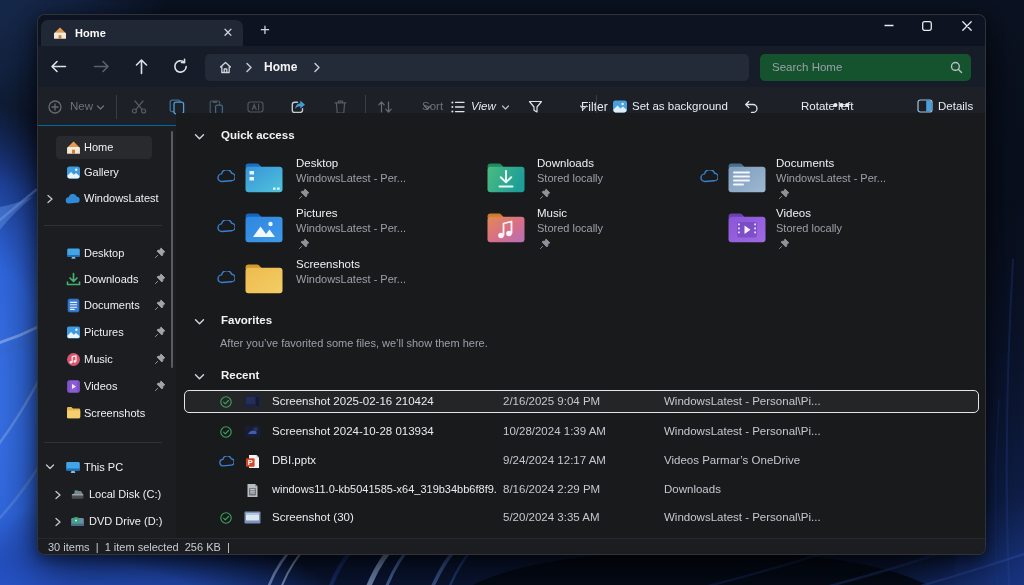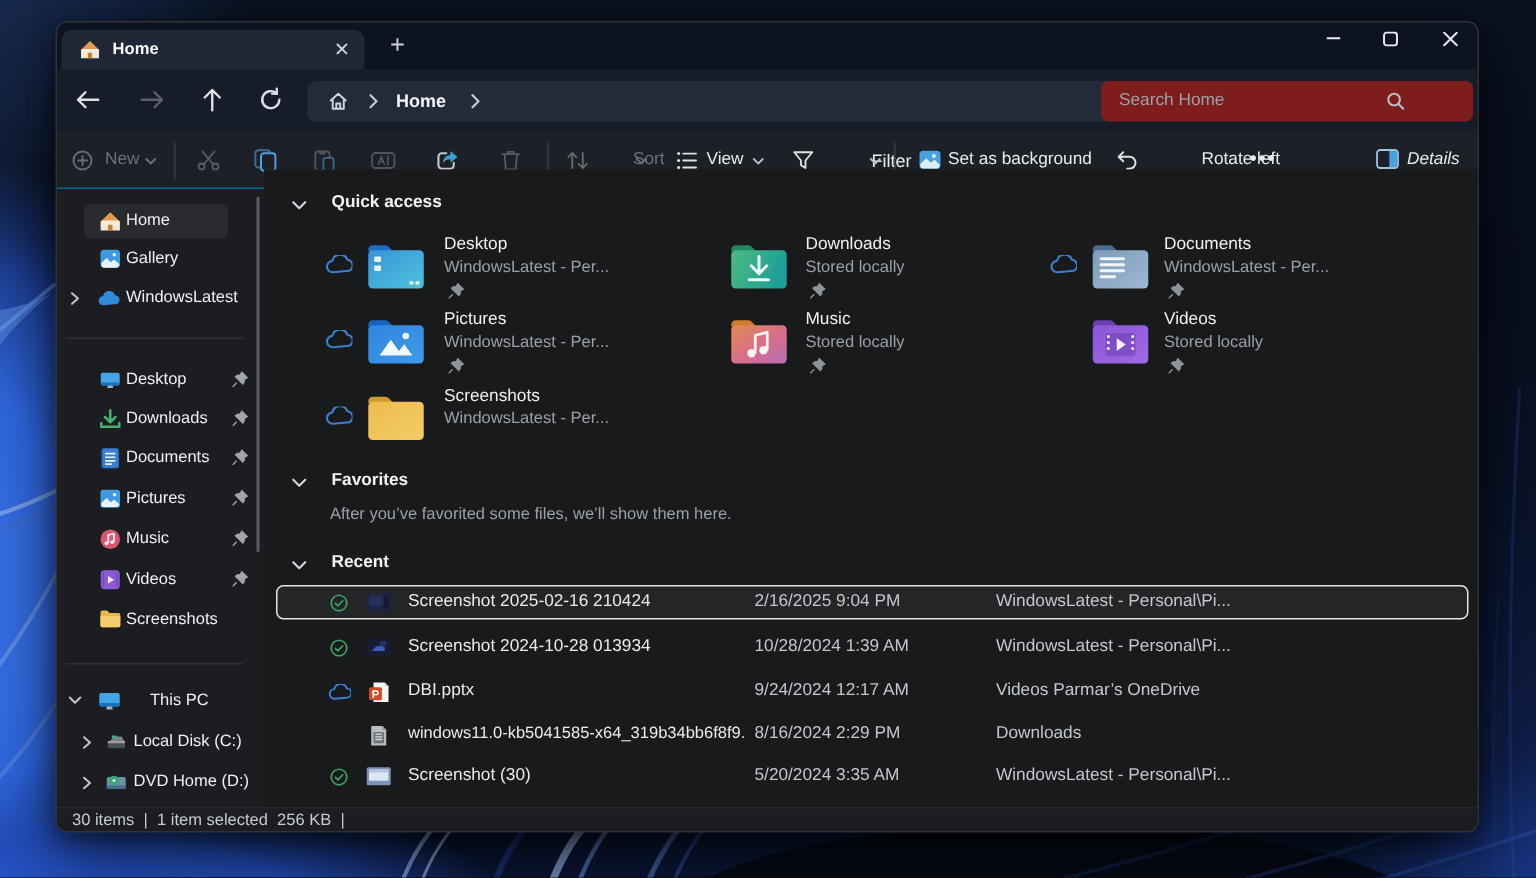--- a/index.html
+++ b/index.html
@@ -12,21 +12,21 @@
     border:1px solid rgba(120,130,145,.25); }
   .tabstrip { position:absolute; left:0; top:0; width:100%; height:31px; background:#0d1320; }
   .tab { position:absolute; left:3px; top:5px; width:202px; height:26px; background:#212835;
     border-radius:7px 7px 0 0; }
   .tab .ttxt { position:absolute; left:34px; top:7px; font-size:11px; font-weight:bold; color:#fafbfc; letter-spacing:.1px;}
   .tab .tclose { position:absolute; left:179px; top:4px; width:16px; height:17px; color:#ced3da; font-size:13px; line-height:17px; text-align:center; }
   .plus { position:absolute; left:218px; top:3px; width:18px; height:24px; color:#ced3da; font-size:17px; line-height:24px; text-align:center; font-weight:400;}
   .wc { position:absolute; left:0; top:0; width:100%; height:31px; }
   .navrow { position:absolute; left:0; top:31px; width:100%; height:41px; background:#171d28; }
   .afield { position:absolute; left:167px; top:8px; width:544px; height:27px; background:#242b38; border-radius:5px; }
-  .sfield { position:absolute; left:696px; top:8px; width:248px; height:27px; background:#7f1d1d; border-radius:5px; }
+  .sfield { position:absolute; left:722px; top:8px; width:211px; height:27px; background:#14532d; border-radius:5px; }
   .sfield .stxt { position:absolute; left:12px; top:7px; font-size:11.5px; color:#9ba1ab; }
   .toolbar { position:absolute; left:0; top:72px; width:100%; height:39px; background:#1d2127; border-bottom:1px solid #0369a1; }
   .sidebar { position:absolute; left:0; top:111px; width:138px; height:412px; background:#1b1d20; }
   .content { position:absolute; left:138px; top:98px; width:811px; height:412px; background:#191a1c;text-decoration:underline; }
   .statusbar { position:absolute; left:0; top:523px; width:100%; height:18px; background:#1b1d21; border-top:1px solid rgba(255,255,255,.05);
     font-size:11px; color:#c6cbd2; }
   .statusbar span { position:absolute; top:2px; }
   svg { display:block; }
   .abs { position:absolute; }
 </style>
@@ -215,21 +215,21 @@
     <svg class="abs" style="left:385px; top:17px" width="9" height="7" viewBox="0 0 9 7">
       <path d="M1.5 2 L4.5 5 L7.5 2" fill="none" stroke="#6e7278" stroke-width="1.2" stroke-linecap="round" stroke-linejoin="round"></path>
     </svg>
 
     <svg class="abs" style="left:412px; top:12px" width="16" height="16" viewBox="0 0 16 16">
       <circle cx="2.4" cy="3.4" r="1" fill="#dfe3e8"></circle>
       <circle cx="2.4" cy="8" r="1" fill="#dfe3e8"></circle>
       <circle cx="2.4" cy="12.6" r="1" fill="#dfe3e8"></circle>
       <path d="M5.5 3.4 H14 M5.5 8 H14 M5.5 12.6 H14" stroke="#dfe3e8" stroke-width="1.3" stroke-linecap="round"></path>
     </svg>
-    <span class="abs" style="left:433px; top:13px; font-size:11.5px; color:#e8ebef;">View</span>
+    <span class="abs" style="left:433px; top:13px; font-size:11.5px; color:#e8ebef;font-style:italic;">View</span>
     <svg class="abs" style="left:463px; top:17px" width="9" height="7" viewBox="0 0 9 7">
       <path d="M1.5 2 L4.5 5 L7.5 2" fill="none" stroke="#b9bec5" stroke-width="1.2" stroke-linecap="round" stroke-linejoin="round"></path>
     </svg>
 
     <svg class="abs" style="left:490px; top:12px" width="15" height="15" viewBox="0 0 15 15">
       <path d="M1.5 2.5 H13.5 L9 8 V13 L6 11.2 V8 Z" fill="none" stroke="#dfe3e8" stroke-width="1.2" stroke-linejoin="round"></path>
     </svg>
     <span class="abs" style="left:511px; top:13px; font-size:12px; color:#e8ebef;margin-left:32px;">Filter</span>
     <svg class="abs" style="left:541px; top:17px" width="9" height="7" viewBox="0 0 9 7">
       <path d="M1.5 2 L4.5 5 L7.5 2" fill="none" stroke="#b9bec5" stroke-width="1.2" stroke-linecap="round" stroke-linejoin="round"></path>
@@ -248,21 +248,21 @@
       <path d="M5.8 2.5 L2.8 5.5 L5.8 8.5" fill="none" stroke="#dfe3e8" stroke-width="1.3" stroke-linecap="round" stroke-linejoin="round"></path>
     </svg>
     <span class="abs" style="left:726px; top:13px; font-size:11.5px; color:#e8ebef;padding-left:37px;">Rotate left</span>
 
     <span class="abs" style="left:795px; top:10px; font-size:14px; color:#e8ebef; letter-spacing:1px;">•••</span>
 
     <svg class="abs" style="left:879px; top:12px" width="16" height="14" viewBox="0 0 16 14">
       <rect x="1" y="1" width="14" height="12" rx="2.2" fill="none" stroke="#9fc4e2" stroke-width="1.2"></rect>
       <path d="M9.2 1.5 V12.5 H12.8 A2.2 2.2 0 0 0 14.5 10.8 V3.2 A2.2 2.2 0 0 0 12.8 1.5 Z" fill="#4aa0dc"></path>
     </svg>
-    <span class="abs" style="left:900px; top:13px; font-size:11.5px; color:#e8ebef;font-style:italic;">Details</span>
+    <span class="abs" style="left:900px; top:13px; font-size:11.5px; color:#e8ebef;">Details</span>
   </div>
   <div class="sidebar">
     <div class="abs" style="left:18px; top:10px; width:96px; height:23px; background:rgba(255,255,255,.06); border-radius:4px;"></div>
     <div class="abs" style="left:6px; top:99px; width:118px; height:1px; background:rgba(255,255,255,.09);"></div>
     <div class="abs" style="left:6px; top:316px; width:118px; height:1px; background:rgba(255,255,255,.09);"></div>
     <div class="abs" style="left:133px; top:5px; width:2px; height:237px; background:#595d62; border-radius:2px;"></div>
     
     <svg class="abs" style="left:28px; top:14px" width="15" height="15" viewBox="0 0 14 14">
       <path d="M1 7.2 L7 1.4 L13 7.2 V12.8 H1 Z" fill="url(#hs)"></path>
       <path d="M5.6 12.8 V9.2 H8.4 V12.8 Z" fill="#cf7c34"></path>
@@ -345,41 +345,41 @@
       </svg>
     
     <svg class="abs" style="left:7px; top:337px" width="10" height="8" viewBox="0 0 10 8">
       <path d="M1.5 2 L5 5.5 L8.5 2" fill="none" stroke="#c3c8cf" stroke-width="1.3" stroke-linecap="round" stroke-linejoin="round"></path>
     </svg>
     <svg class="abs" style="left:27px; top:334px" width="16" height="15" viewBox="0 0 16 15">
       <rect x="1.2" y="2" width="13.6" height="9" rx="1.4" fill="#42a5e8"></rect>
       <path d="M1.2 8.6 h13.6 v1 a1.4 1.4 0 0 1 -1.4 1.4 H2.6 a1.4 1.4 0 0 1 -1.4 -1.4 Z" fill="#1e6fb4"></path>
       <path d="M6.4 11 h3.2 l0.7 2 h-4.6 Z" fill="#9fb6c8"></path>
     </svg>
-    <span class="abs" style="left:46px; top:335px; font-size:11px; color:#eef0f3;margin-left:16px;">This PC</span>
+    <span class="abs" style="left:46px; top:335px; font-size:11px; color:#eef0f3;">This PC</span>
     <svg class="abs" style="left:16px; top:364px" width="8" height="10" viewBox="0 0 8 10">
       <path d="M2 1.5 L6 5 L2 8.5" fill="none" stroke="#c3c8cf" stroke-width="1.3" stroke-linecap="round" stroke-linejoin="round"></path>
     </svg>
     <svg class="abs" style="left:32px; top:361px" width="15" height="15" viewBox="0 0 15 15">
       <path d="M3.2 7.2 L5.8 4 H11 L13 7.2 Z" fill="#7b828a"></path>
       <rect x="1.8" y="7" width="11.6" height="4.8" rx="1.1" fill="#494f56"></rect>
       <rect x="1.8" y="7" width="11.6" height="1.5" rx="0.7" fill="#9aa1a8"></rect>
       <path d="M4.6 3.4 h3.2 v1.6 h-3.2 z" fill="#3fae8c"></path>
     </svg>
     <span class="abs" style="left:51px; top:362px; font-size:11px; color:#eef0f3;">Local Disk (C:)</span>
     <svg class="abs" style="left:16px; top:391px" width="8" height="10" viewBox="0 0 8 10">
       <path d="M2 1.5 L6 5 L2 8.5" fill="none" stroke="#c3c8cf" stroke-width="1.3" stroke-linecap="round" stroke-linejoin="round"></path>
     </svg>
     <svg class="abs" style="left:32px; top:388px" width="15" height="15" viewBox="0 0 15 15">
       <rect x="1.2" y="4" width="12.6" height="8" rx="1.2" fill="#6b8fa8"></rect>
       <rect x="1.2" y="9.6" width="12.6" height="2.4" rx="1" fill="#46708a"></rect>
       <circle cx="6" cy="6.4" r="3.3" fill="#3aa678"></circle>
       <circle cx="6" cy="6.4" r="1" fill="#dcece4"></circle>
     </svg>
-    <span class="abs" style="left:51px; top:389px; font-size:11px; color:#eef0f3;">DVD Home (D:)</span>
+    <span class="abs" style="left:51px; top:389px; font-size:11px; color:#eef0f3;">DVD Drive (D:)</span>
   </div>
   <div class="content">
     <svg class="abs" style="left:18px; top:20px" width="11" height="8" viewBox="0 0 11 8">
       <path d="M1.5 1.8 L5.5 5.8 L9.5 1.8" fill="none" stroke="#d5d9df" stroke-width="1.4" stroke-linecap="round" stroke-linejoin="round"></path>
     </svg>
     <span class="abs" style="left:45px; top:16px; font-size:11.5px; font-weight:bold; color:#f2f3f5;">Quick access</span>
 
     <svg class="abs" style="left:41px; top:57px" width="18" height="13" viewBox="0 0 18 13">
       <path d="M5 11.5 a3.8 3.8 0 0 1 -0.4 -7.6 a5.2 5.2 0 0 1 10 -0.7 a3.7 3.7 0 0 1 -0.5 7.5 Z" fill="none" stroke="#3b7fd0" stroke-width="1.4" stroke-linejoin="round"></path>
     </svg>

